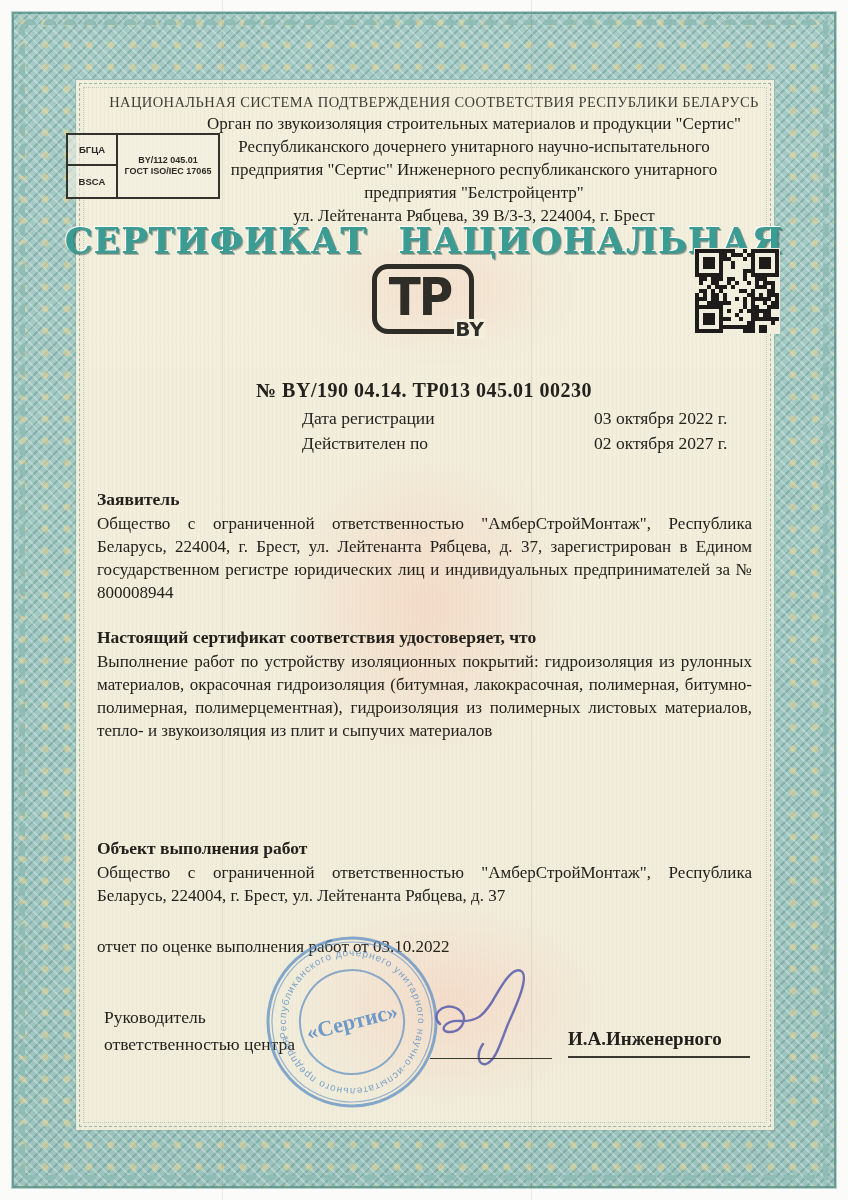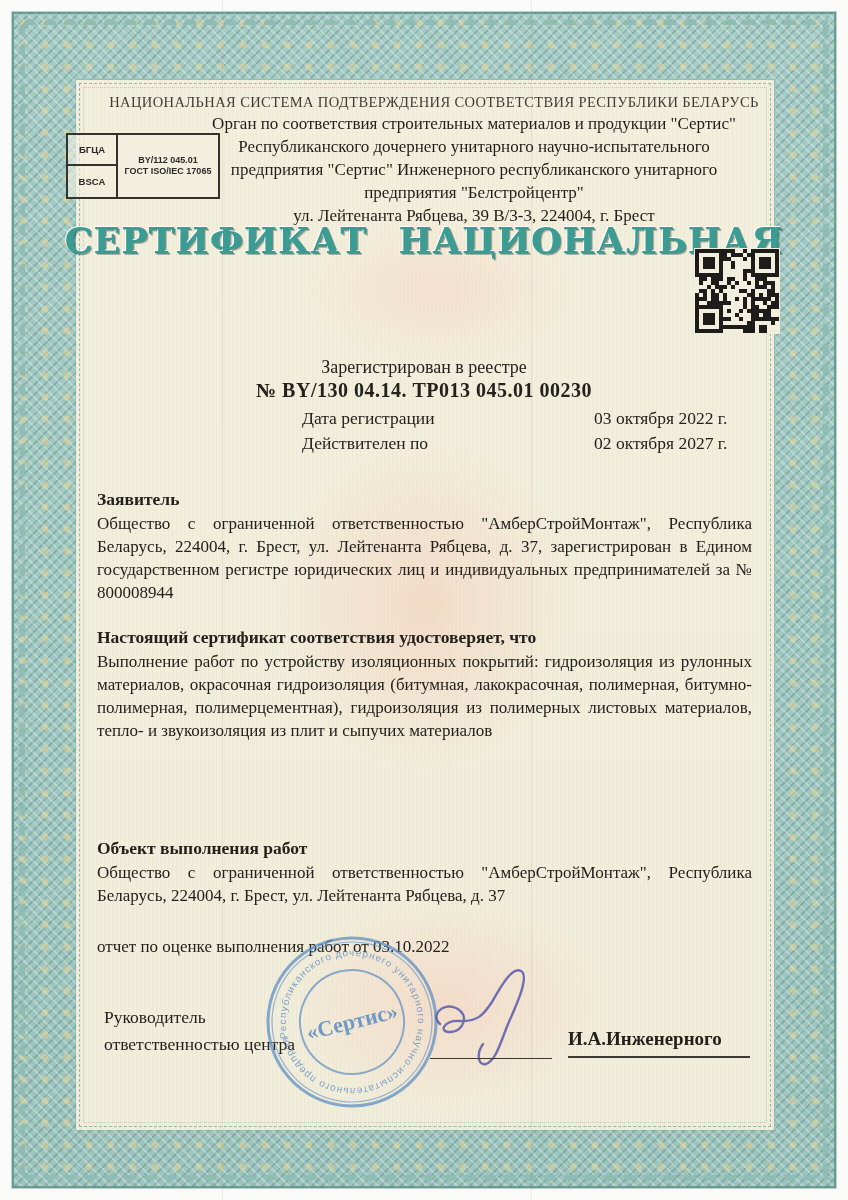--- a/index.html
+++ b/index.html
@@ -115,29 +115,33 @@
       <div class="acc-cell top">БГЦА</div>
       <div class="acc-cell">BSCA</div>
     </div>
     <div class="acc-right">
       <div>BY/112 045.01</div>
       <div>ГОСТ ISO/IEC 17065</div>
     </div>
   </div>
 
   <div class="abs center org-block">
-    <div>Орган по соответствия строительных материалов и продукции "Сертис"</div>
+    <div>Орган по звукоизоляция строительных материалов и продукции "Сертис"</div>
     <div>Республиканского дочернего унитарного научно-испытательного</div>
     <div>предприятия "Сертис" Инженерного республиканского унитарного</div>
     <div>предприятия "Белстройцентр"</div>
     <div>ул. Лейтенанта Рябцева, 39 В/3-3, 224004, г. Брест</div>
   </div>
 
   <div class="abs center title">СЕРТИФИКАТ НАЦИОНАЛЬНАЯ</div>
 
+  <div class="abs tr-mark">
+    <div class="tr-main">ТР</div>
+    <div class="tr-sub">BY</div>
+  </div>
 
   <div class="abs qr">
       <i style="left:1px;top:1px"></i>
       <i style="left:5px;top:1px"></i>
       <i style="left:9px;top:1px"></i>
       <i style="left:13px;top:1px"></i>
       <i style="left:17px;top:1px"></i>
       <i style="left:21px;top:1px"></i>
       <i style="left:25px;top:1px"></i>
       <i style="left:29px;top:1px"></i>
@@ -367,22 +371,21 @@
       <i style="left:17px;top:81px"></i>
       <i style="left:21px;top:81px"></i>
       <i style="left:25px;top:81px"></i>
       <i style="left:49px;top:81px"></i>
       <i style="left:53px;top:81px"></i>
       <i style="left:57px;top:81px"></i>
       <i style="left:65px;top:81px"></i>
       <i style="left:69px;top:81px"></i>
     </div>
 
-  <div class="abs center reg-label">Зарегистрирован в реестре</div>
-  <div class="abs center reg-number">№ BY/130 04.14. ТР013 045.01 00230</div>
+  <div class="abs center reg-number">№ BY/190 04.14. ТР013 045.01 00230</div>
 
   <div class="abs row-label" style="top:408px">Дата регистрации</div>
   <div class="abs row-value" style="top:408px">03 октября 2022 г.</div>
   <div class="abs row-label" style="top:433px">Действителен по</div>
   <div class="abs row-value" style="top:433px">02 октября 2027 г.</div>
 
   <div class="abs heading" style="top:489px">Заявитель</div>
   <div class="abs para" style="top:512px">Общество с ограниченной ответственностью "АмберСтройМонтаж", Республика Беларусь, 224004, г. Брест, ул. Лейтенанта Рябцева, д. 37, зарегистрирован в Едином государственном регистре юридических лиц и индивидуальных предпринимателей за № 800008944</div>
 
   <div class="abs heading" style="top:627px">Настоящий сертификат соответствия удостоверяет, что</div>

